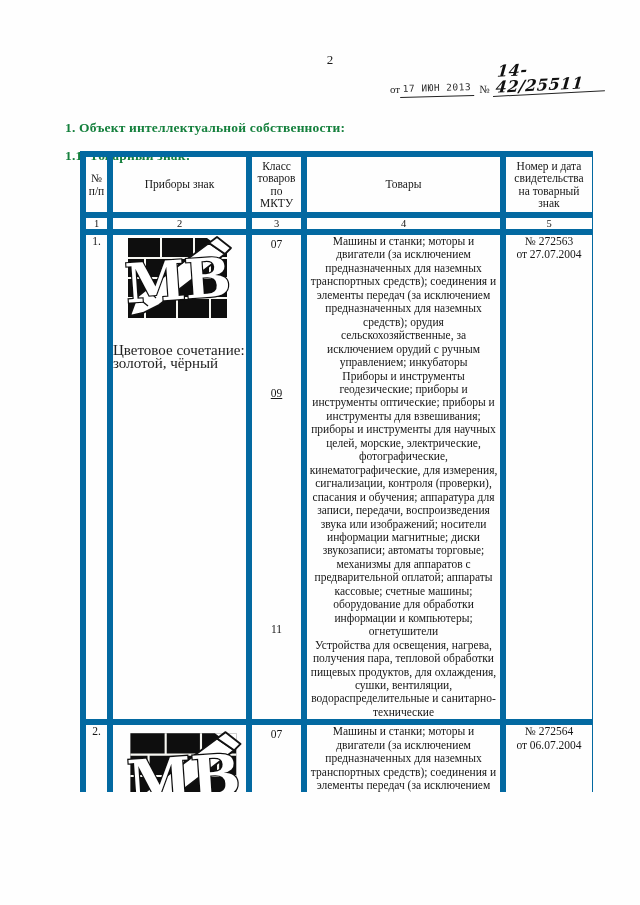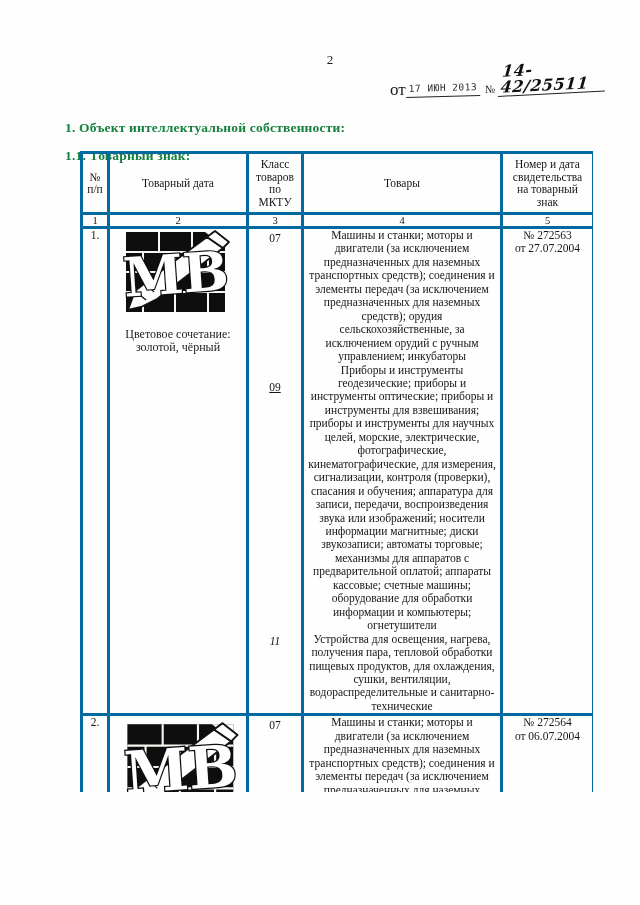--- a/index.html
+++ b/index.html
@@ -17,21 +17,21 @@
   .page-number {
     position: absolute; top: 52px; left: 0; width: 660px;
     text-align: center; font-size: 13px; color: #1a1a1a;
   }
 
   .annex {
     position: absolute; top: 78px; left: 390px; width: 215px;
     font-size: 11px; line-height: 13.8px; color: #1a1a1a;
   }
   .annex-ref-line { display: flex; align-items: flex-end; margin-top: 1px; height: 18px; }
-  .from-label { font-size: 17px; }
+  .from-label { font-size: 11px; }
   .date-stamp {
     display: inline-block; min-width: 74px; text-align: center;
     font-family: "DejaVu Sans Mono", monospace;
     font-size: 9.5px; letter-spacing: 0.5px; color: #2e2e2e;
     border-bottom: 1px solid #222;
     transform: rotate(-1.5deg); padding-bottom: 1px;
   }
   .num-label { margin: 0 3px 0 5px; font-size: 11px; }
   .handwritten {
     display: inline-block; min-width: 100px;
@@ -53,45 +53,45 @@
   table.tm {
     border-collapse: collapse; table-layout: fixed; width: 512px;
     font-size: 11.5px; color: #161616;
   }
   table.tm col.c1 { width: 27px; }
   table.tm col.c2 { width: 139px; }
   table.tm col.c3 { width: 55px; }
   table.tm col.c4 { width: 199px; }
   table.tm col.c5 { width: 92px; }
   table.tm th, table.tm td {
-    border: 3px solid #0369a1;
+    border: 6px solid #0369a1;
     text-align: center; vertical-align: top;
     font-weight: normal; padding: 0;
   }
   tr.hdr th { height: 61px; vertical-align: middle; line-height: 12.5px; font-size: 11.5px; }
   tr.idx td { height: 13px; font-size: 10.5px; line-height: 11px; vertical-align: middle; }
   tr.r1 { height: 485px; }
   tr.r2 { height: 140px; }
 
   .goods {
     padding-top: 2px; line-height: 13.45px; font-size: 11.5px;
     text-align: center;
   }
   .cert { padding-top: 2px; line-height: 13.4px; font-size: 11.5px; margin-top: 36px; }
   .rownum { padding-top: 2px; font-size: 11.5px; }
 
   td.classes-cell { position: relative; }
   .cls-abs { position: absolute; left: 0; width: 100%; text-align: center; font-size: 11.5px; }
-  .cls-1 { top: 3px; } .cls-2 { top: 152px; text-decoration: underline; } .cls-3 { top: 406px; font-style: italic; }
+  .cls-1 { top: 3px; } .cls-2 { top: 152px; text-decoration: underline; } .cls-3 { top: 388px; }
   .cls-top { display: block; padding-top: 3px; }
 
   .logo-wrap-1 { width: 110px; margin: 0 auto; }
   .logo-caption {
-    margin-top: 13px; font-size: 12px; line-height: 12.5px; color: #222;
-    text-align: center;
+    margin-top: 23px; font-size: 15px; line-height: 12.5px; color: #222;
+    text-align: left;
   }
   .logo-wrap-2 { width: 118px; margin: 5px 0 0 14px; }
   svg.mb { display: block; }
 </style>
 </head>
 <body>
 
 <div class="page">
 
   <div class="page-number">2</div>
@@ -117,21 +117,21 @@
           <col class="c2">
           <col class="c3">
           <col class="c4">
           <col class="c5">
         </colgroup>
 
       <tbody>
           <tr class="hdr">
         <th class="preline">№
 п/п</th>
-        <th class="preline">Товарный дата</th>
+        <th class="preline">Приборы знак</th>
         <th class="preline">Класс
 товаров
 по
 МКТУ</th>
         <th class="preline">Товары</th>
         <th class="preline">Номер и дата
 свидетельства
 на товарный
 знак</th>
       </tr>

